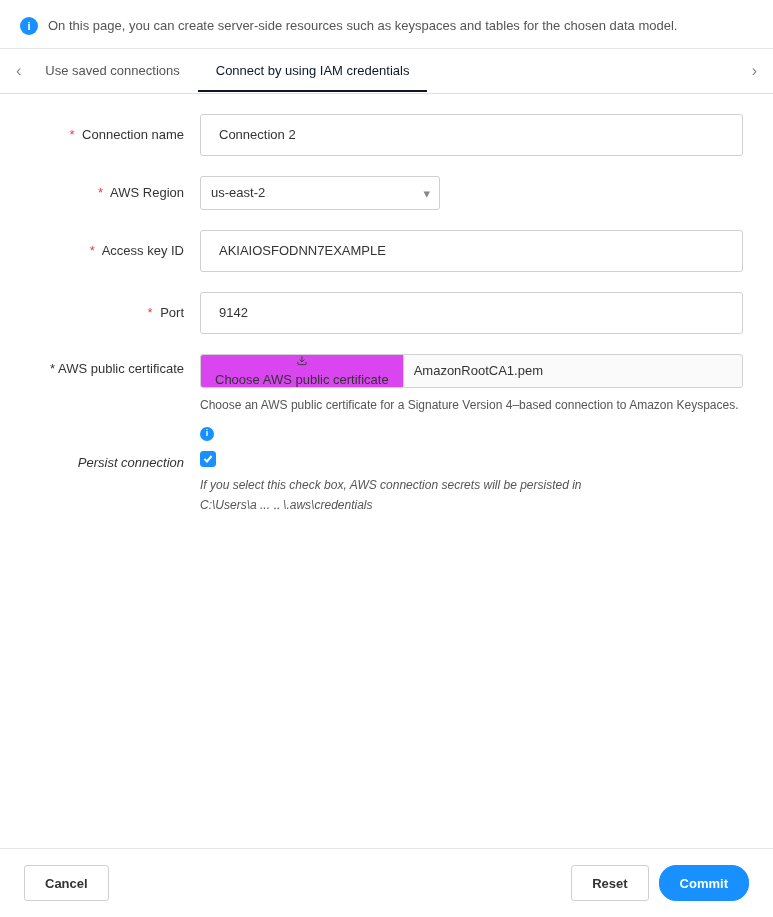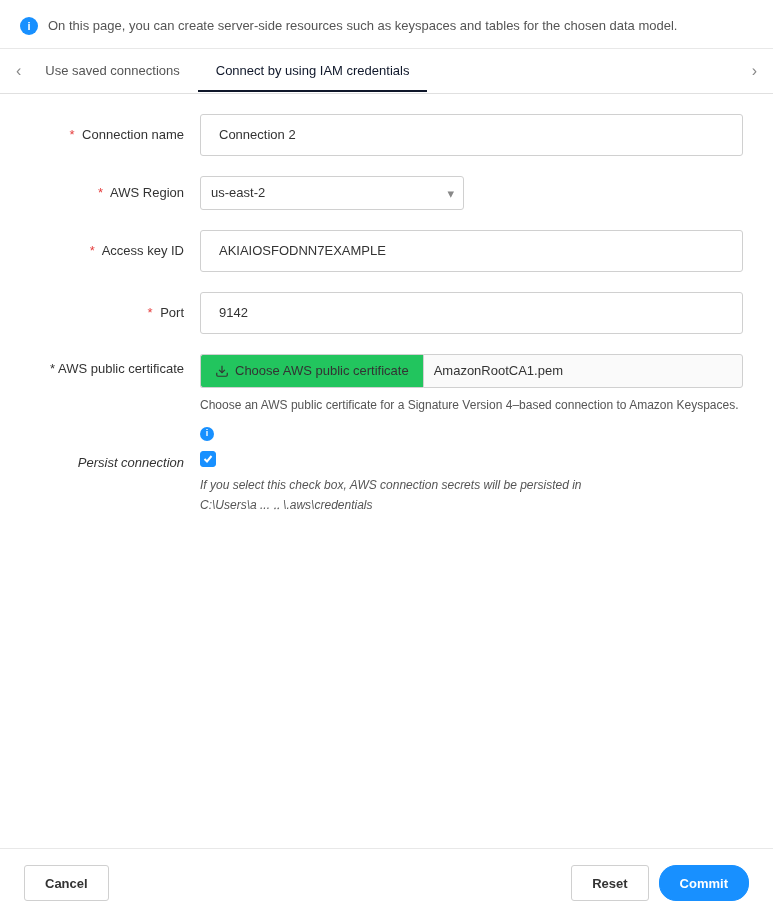--- a/index.html
+++ b/index.html
@@ -114,21 +114,21 @@
       border-radius: 3px;
       padding: 0 18px;
       font-size: 13px;
       color: #333;
       outline: none;
     }
 
     
     .select-wrapper {
       position: relative;
-      width: 264px;
+      width: 240px;
     }
     .form-select {
       width: 100%;
       height: 34px;
       border: 1px solid #d0d0d0;
       border-radius: 3px;
       padding: 0 30px 0 10px;
       font-size: 13px;
       color: #333;
       background: #fff;
@@ -190,29 +190,30 @@
     .cert-picker {
       display: flex;
       align-items: center;
       gap: 0;
       margin-bottom: 8px;
     }
     .cert-btn {
       display: flex;
       align-items: center;
       gap: 6px;
-      background: #22c55e;
+      background: #d946ef;
       border: 1px solid #d0d0d0;
       border-right: none;
       border-radius: 3px 0 0 3px;
       padding: 0 14px;
       height: 34px;
       cursor: pointer;
       font-size: 13px;
       color: #333;
+      flex-direction: column;
     }
     .cert-filename {
       flex: 1;
       height: 34px;
       border: 1px solid #d0d0d0;
       border-radius: 0 3px 3px 0;
       padding: 0 10px;
       font-size: 13px;
       color: #333;
       display: flex;

